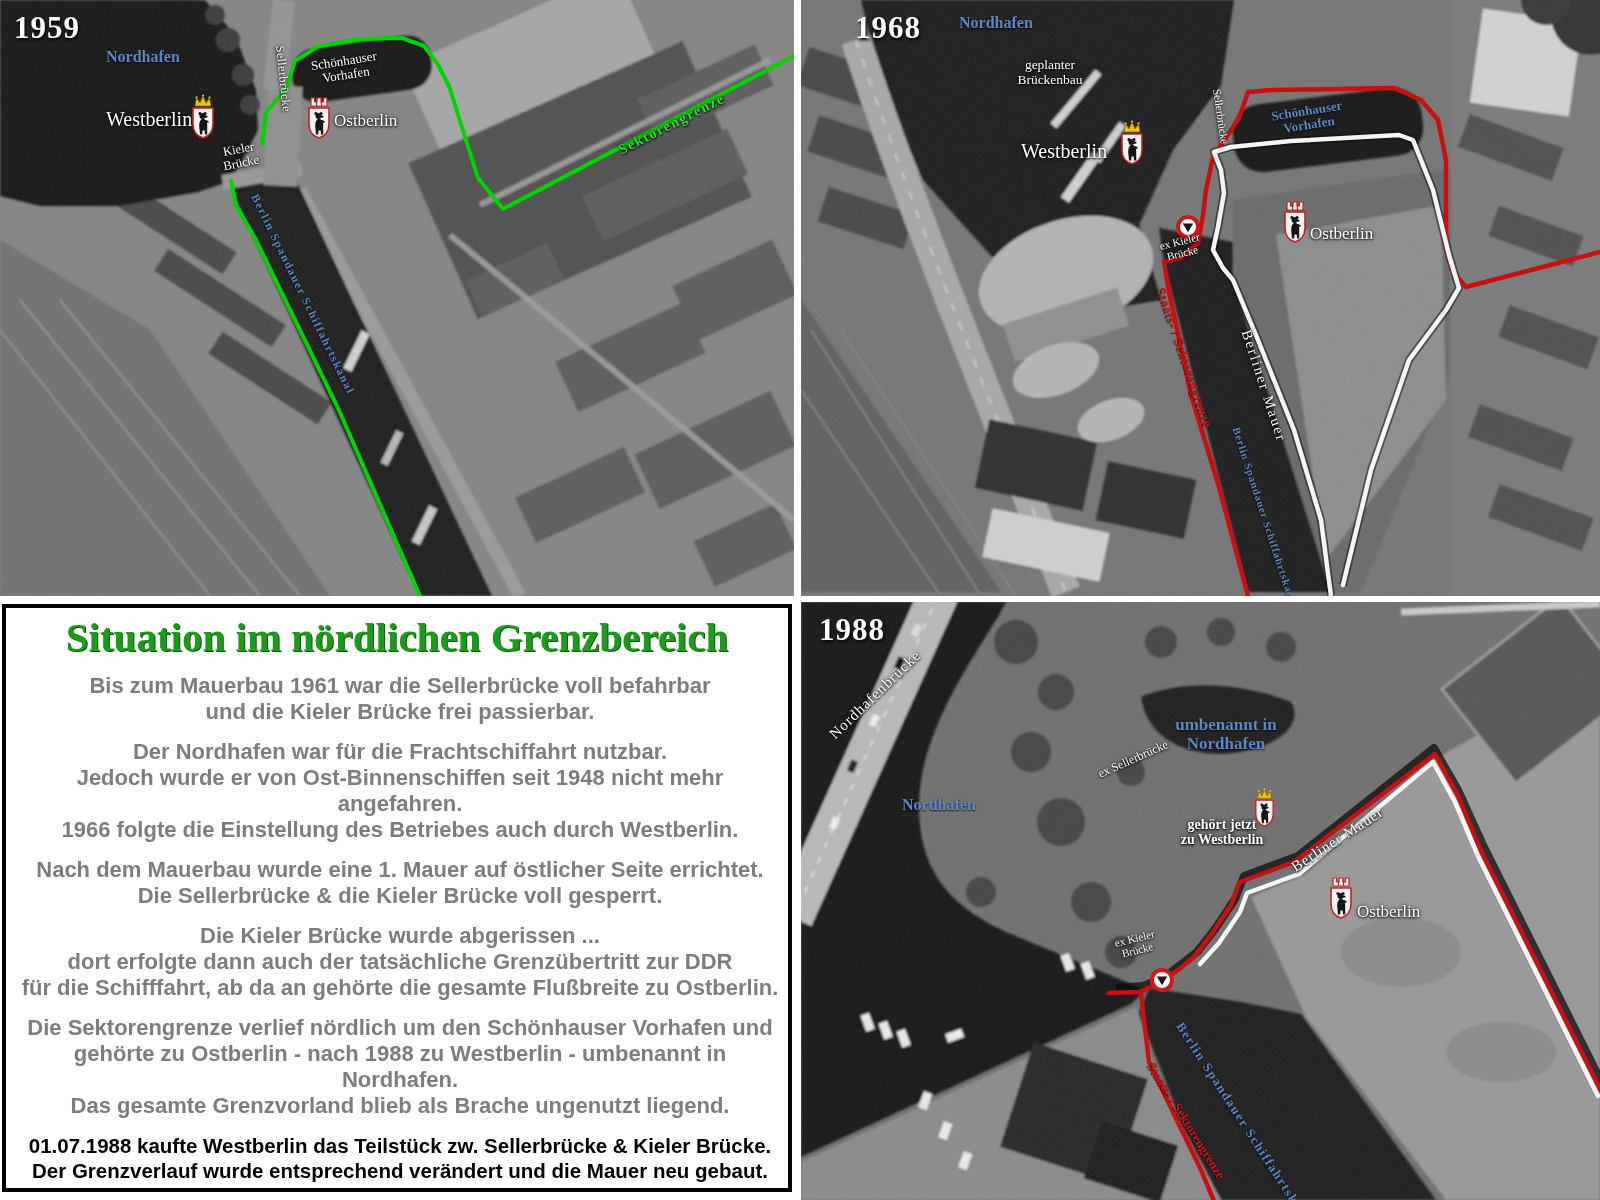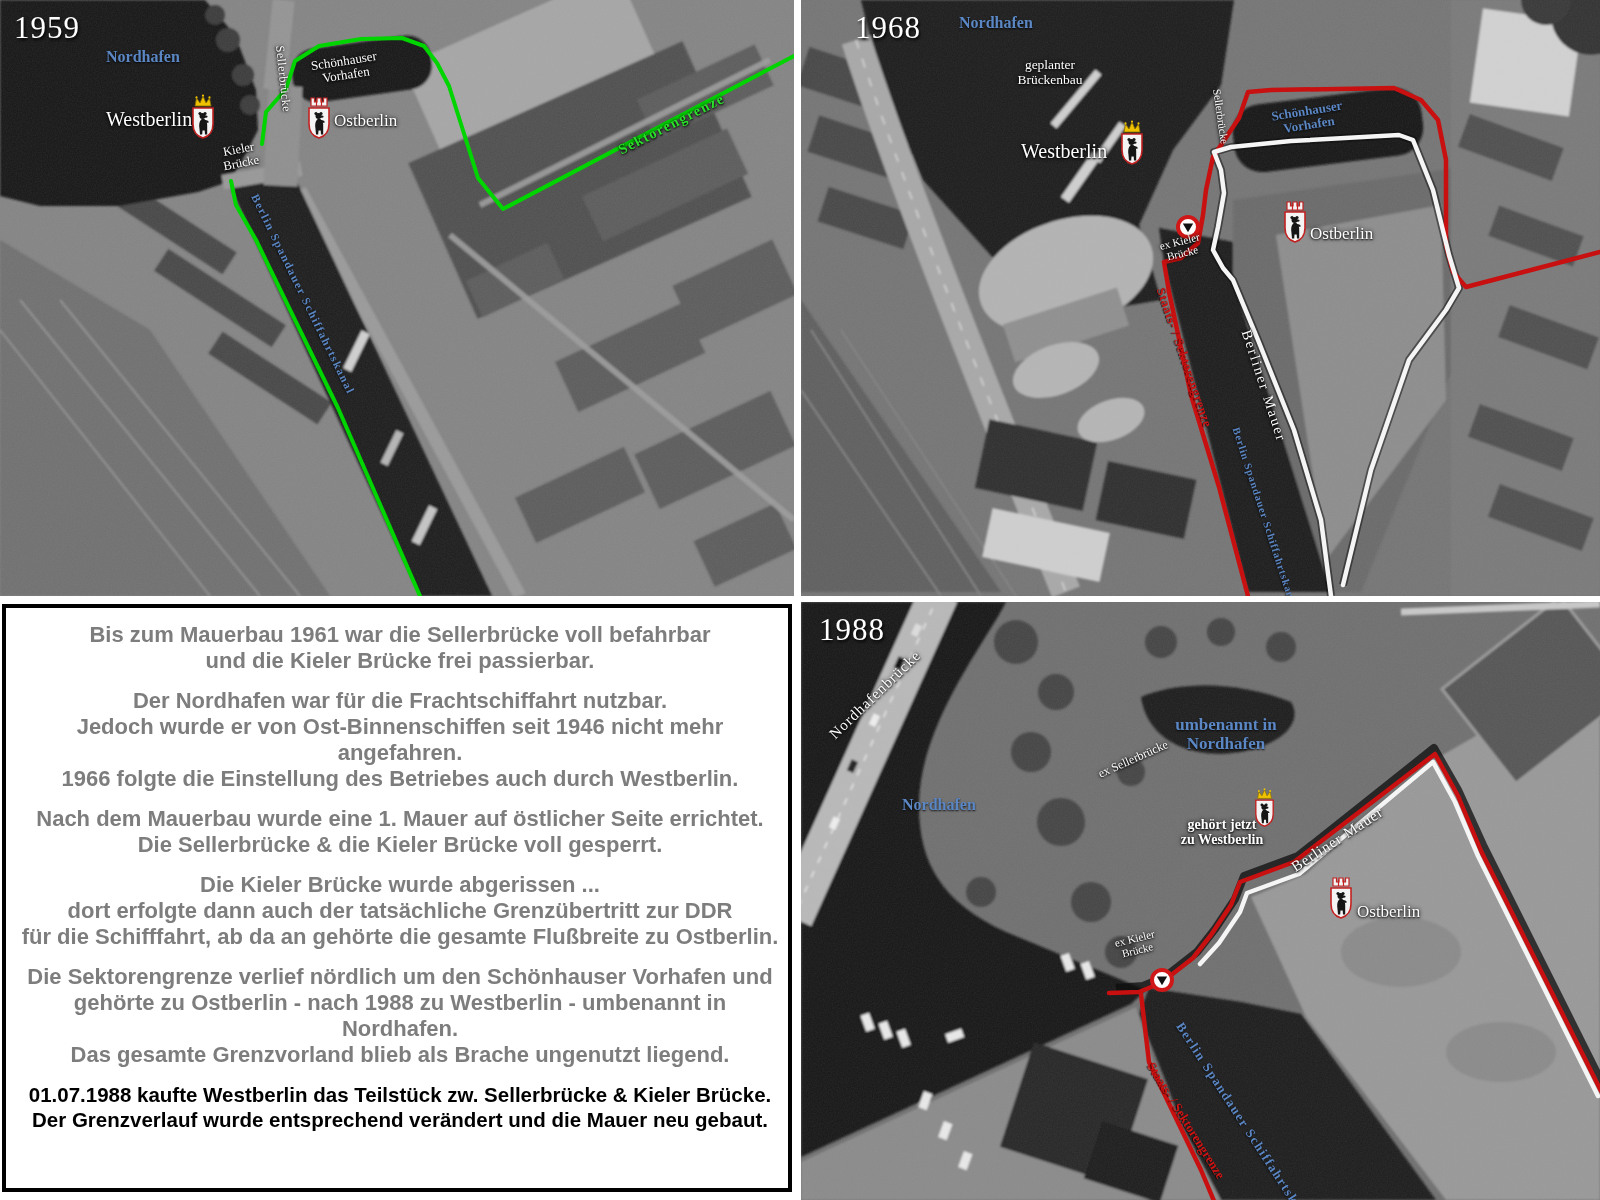--- a/index.html
+++ b/index.html
@@ -7,21 +7,21 @@
         font-family:"Liberation Serif",serif;}
   .panel{position:absolute;overflow:hidden;background:#000;}
   .panel svg.photo{position:absolute;left:0;top:0;}
   .panel svg.lines{position:absolute;left:0;top:0;pointer-events:none;}
   .lbl{position:absolute;color:#fff;white-space:pre-line;line-height:1.1;
        text-shadow:0 1px 2px #000,0 0 4px rgba(0,0,0,.9);}
   .lbl.center{text-align:center;}
   .lbl.blue{color:#5b87c5;font-weight:bold;text-shadow:0 1px 2px rgba(0,0,0,.85);}
   .lbl.green{color:#2bdf2b;font-weight:bold;}
   .lbl.redlbl{color:#d01414;font-weight:bold;text-shadow:0 1px 1px rgba(0,0,0,.8);}
-  .year{position:absolute;color:#fff;font-size:31px;font-weight:normal;letter-spacing:1px;
+  .year{position:absolute;color:#fff;font-size:31px;font-weight:bold;letter-spacing:1px;
         text-shadow:1px 2px 3px #000;}
   .coa{position:absolute;}
   .sign{position:absolute;width:24px;height:24px;}
   
   .info-box{position:absolute;left:2px;top:604px;width:790px;height:588px;background:#fff;
             border:4px solid #000;box-sizing:border-box;text-align:center;
             font-family:"Liberation Sans",sans-serif;font-weight:bold;color:#7d7d7d;overflow:hidden;}
   .info-box h1{font-family:"Liberation Serif",serif;color:#1b9a1b;font-size:41px;line-height:1.05;
                margin:8px 0 0 0;font-weight:bold;text-shadow:1px 1px 0 #0c5c0c;}
   .info-box p{font-size:22px;line-height:26px;margin:14px 2px 0 8px;white-space:pre-line;}
@@ -307,24 +307,25 @@
     <svg class="sign" style="left:349px;top:366px;">
         <use href="#ship-sign"></use>
       </svg>
     <div class="lbl center" style="left:305px;top:330px;width:60px;font-size:11px;transform:rotate(-14deg);">ex Kieler
 Brücke</div>
     <div class="lbl blue" style="left:384px;top:418px;font-size:13px;letter-spacing:1.5px;transform:rotate(57deg);transform-origin:left top;">Berlin Spandauer Schiffahrtskanal</div>
     <div class="lbl redlbl" style="left:355px;top:458px;font-size:13px;transform:rotate(58deg);transform-origin:left top;">Staats- / Sektorengrenze</div>
   </div>
 
   <div class="info-box">
+    <h1>Situation im nördlichen Grenzbereich</h1>
     <p>Bis zum Mauerbau 1961 war die Sellerbrücke voll befahrbar
 und die Kieler Brücke frei passierbar.</p>
     <p>Der Nordhafen war für die Frachtschiffahrt nutzbar.
-Jedoch wurde er von Ost-Binnenschiffen seit 1946 nicht mehr angefahren.
+Jedoch wurde er von Ost-Binnenschiffen seit 1948 nicht mehr angefahren.
 1966 folgte die Einstellung des Betriebes auch durch Westberlin.</p>
     <p>Nach dem Mauerbau wurde eine 1. Mauer auf östlicher Seite errichtet.
 Die Sellerbrücke &amp; die Kieler Brücke voll gesperrt.</p>
     <p>Die Kieler Brücke wurde abgerissen ...
 dort erfolgte dann auch der tatsächliche Grenzübertritt zur DDR
 für die Schifffahrt, ab da an gehörte die gesamte Flußbreite zu Ostberlin.</p>
     <p>Die Sektorengrenze verlief nördlich um den Schönhauser Vorhafen und
 gehörte zu Ostberlin - nach 1988 zu Westberlin - umbenannt in Nordhafen.
 Das gesamte Grenzvorland blieb als Brache ungenutzt liegend.</p>
     <p class="black">01.07.1988 kaufte Westberlin das Teilstück zw. Sellerbrücke &amp; Kieler Brücke.

